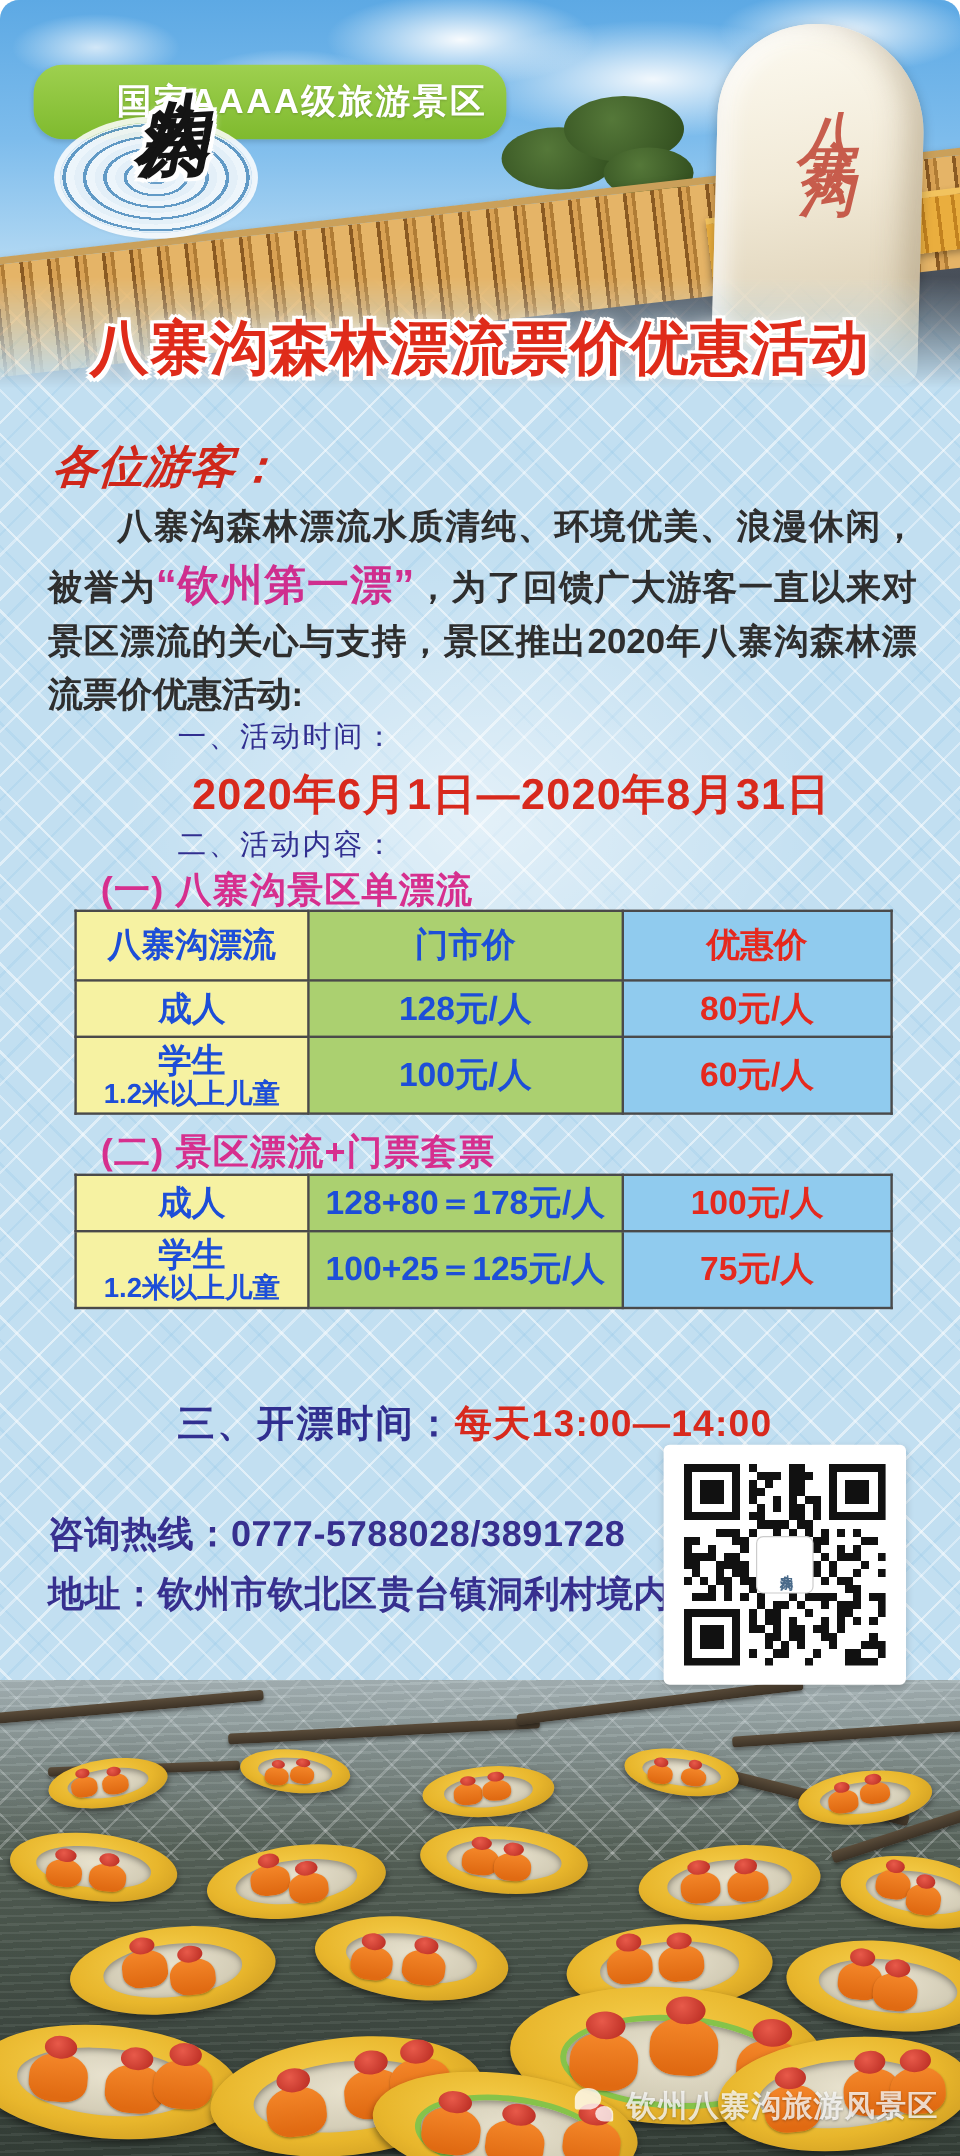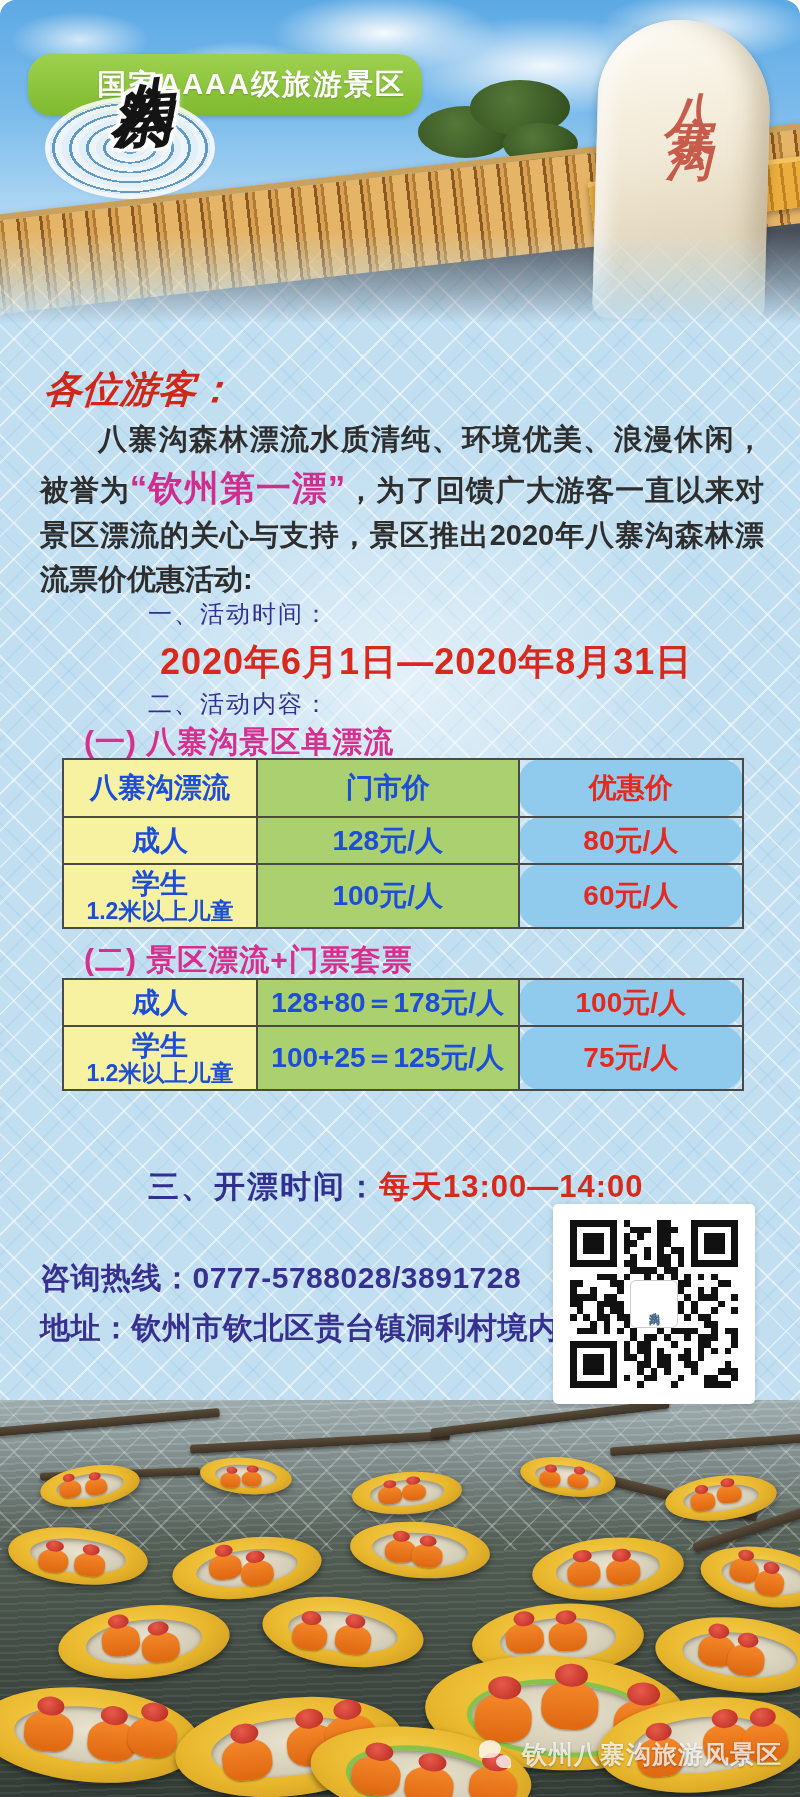--- a/index.html
+++ b/index.html
@@ -78,21 +78,21 @@
   .start-line{position:absolute;left:148px;top:1166px;font-size:31px;font-weight:800;}
   .start-line .lbl{color:#312f90;letter-spacing:2px;text-align:center;}
   .start-line .val{color:#d8291d;font-weight:900;letter-spacing:1px;}
   
   table.price{position:absolute;left:62px;width:682px;border-collapse:collapse;table-layout:fixed;z-index:3;}
   .t1{top:758px;} .t2{top:978px;}
   table.price th,table.price td{border:2px solid #4a4a4a;text-align:center;vertical-align:middle;
     font-size:28px;font-weight:700;color:#1d4ed8;padding:0;}
   table.price col.c1{width:28.5%;} table.price col.c2{width:38.5%;} table.price col.c3{width:33%;}
   .c-yellow{background:#f6f2a2;} .c-green{background:#abd070;} .c-blue{background:#90cbee;}
-  .red{color:#e5291e !important;font-weight:bold;font-size:30px;border-radius:22px;}
+  .red{color:#e5291e !important;font-weight:bold;font-size:30px;}
   tr.hdr{height:58px;} tr.r1{height:47px;} tr.r2{height:64px;}
   .two .l1{display:block;line-height:1.05;font-size:28px;}
   .two .l2{display:block;line-height:1.05;font-size:23px;}
   .two .l2:empty{display:none;}
   
   .qr-card{position:absolute;left:553px;top:1204px;width:202px;height:200px;background:#ffffff;
     border-radius:5px;z-index:9;box-shadow:0 2px 6px rgba(0,0,0,.15);}
   .qr-grid{position:absolute;left:17px;top:16px;width:168px;height:168px;}
   .qr-grid svg{display:block;width:100%;height:100%;}
   .qr-center{position:absolute;left:50%;top:50%;transform:translate(-50%,-50%);width:46px;height:46px;
@@ -152,20 +152,21 @@
 
   <div class="badge">
     <span>国家AAAA级旅游景区</span>
   </div>
 
   <div class="logo">
     <div class="ripple"></div>
     <div class="logo-text">八寨沟</div>
   </div>
 
+  <h1 class="title">八寨沟森林漂流票价优惠活动</h1>
 
   <div class="greeting">各位游客：</div>
   <p class="intro"><span>八寨沟森林漂流水质清纯、环境优美、浪漫休闲，被誉为</span><span class="hl">“钦州第一漂”</span><span>，为了回馈广大游客一直以来对景区漂流的关心与支持，景区推出2020年八寨沟森林漂流票价优惠活动:</span></p>
 
   <div class="h-navy h-time">一、活动时间：</div>
   <div class="time-value">2020年6月1日—2020年8月31日</div>
   <div class="h-navy h-content">二、活动内容：</div>
   <div class="h-magenta h-sub1">(一) 八寨沟景区单漂流</div>
 
   <table class="price t1">

